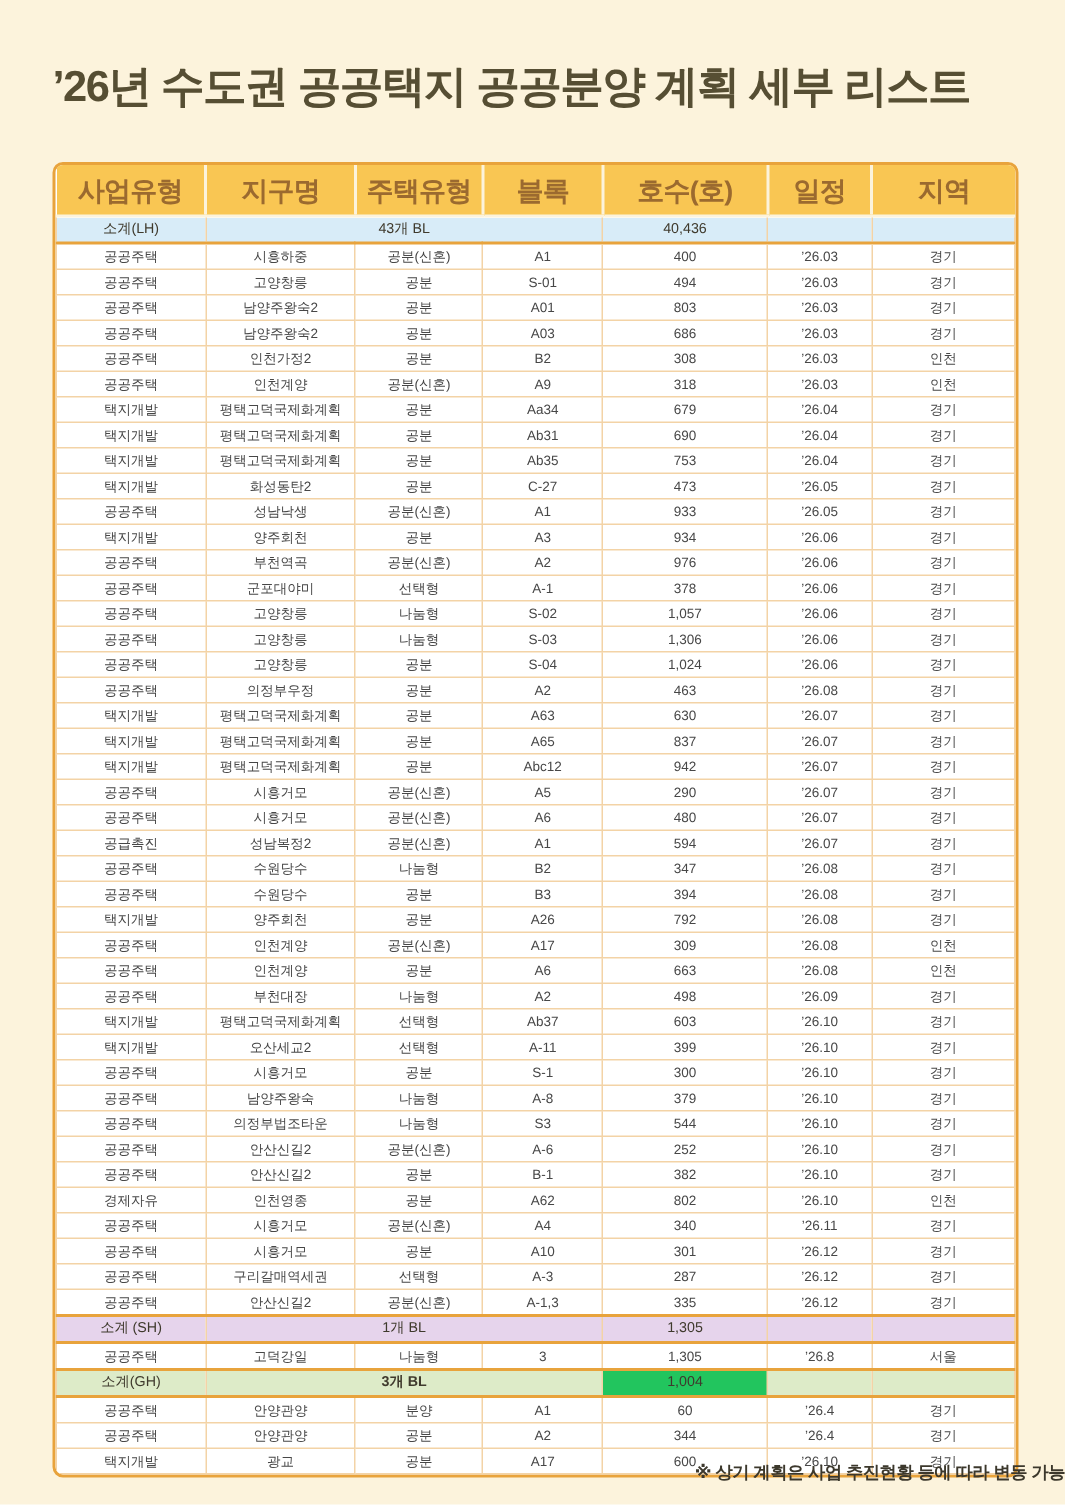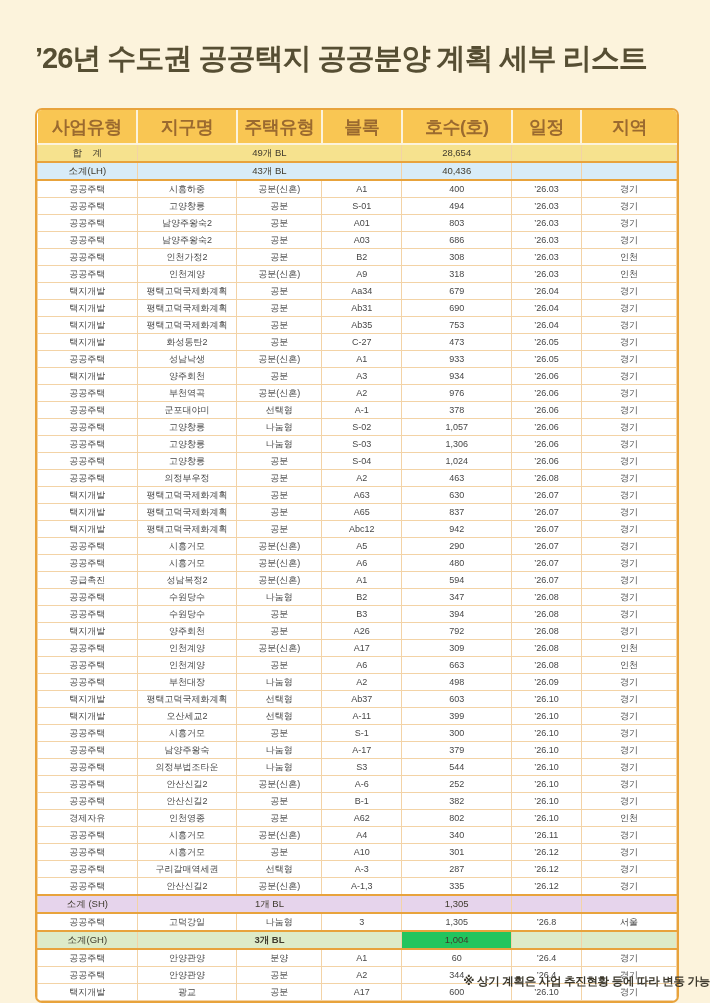--- a/index.html
+++ b/index.html
@@ -99,27 +99,20 @@
           <th>사업유형</th>
           <th>지구명</th>
           <th>주택유형</th>
           <th>블록</th>
           <th>호수(호)</th>
           <th>일정</th>
           <th>지역</th>
         </tr>
       </thead>
       <tbody>
-          <tr class="summary-row total-row">
-            <td class="label-cell">합    계</td>
-            <td colspan="3">49개 BL</td>
-            <td>28,654</td>
-            <td></td>
-            <td></td>
-          </tr>
           <tr class="summary-row">
             <td class="label-cell" style="background: rgb(216, 236, 248);">소계(LH)</td>
             <td colspan="3" style="background: rgb(216, 236, 248);">43개 BL</td>
             <td style="background: rgb(216, 236, 248);">40,436</td>
             <td style="background: rgb(216, 236, 248);"></td>
             <td style="background: rgb(216, 236, 248);"></td>
           </tr>
           <tr class="data-row">
             <td>공공주택</td>
             <td>시흥하중</td>
@@ -414,21 +407,21 @@
             <td>공분</td>
             <td>S-1</td>
             <td>300</td>
             <td>’26.10</td>
             <td>경기</td>
           </tr>
           <tr class="data-row">
             <td>공공주택</td>
             <td>남양주왕숙</td>
             <td>나눔형</td>
-            <td>A-17</td>
+            <td>A-8</td>
             <td>379</td>
             <td>’26.10</td>
             <td>경기</td>
           </tr>
           <tr class="data-row">
             <td>공공주택</td>
             <td>의정부법조타운</td>
             <td>나눔형</td>
             <td>S3</td>
             <td>544</td>

